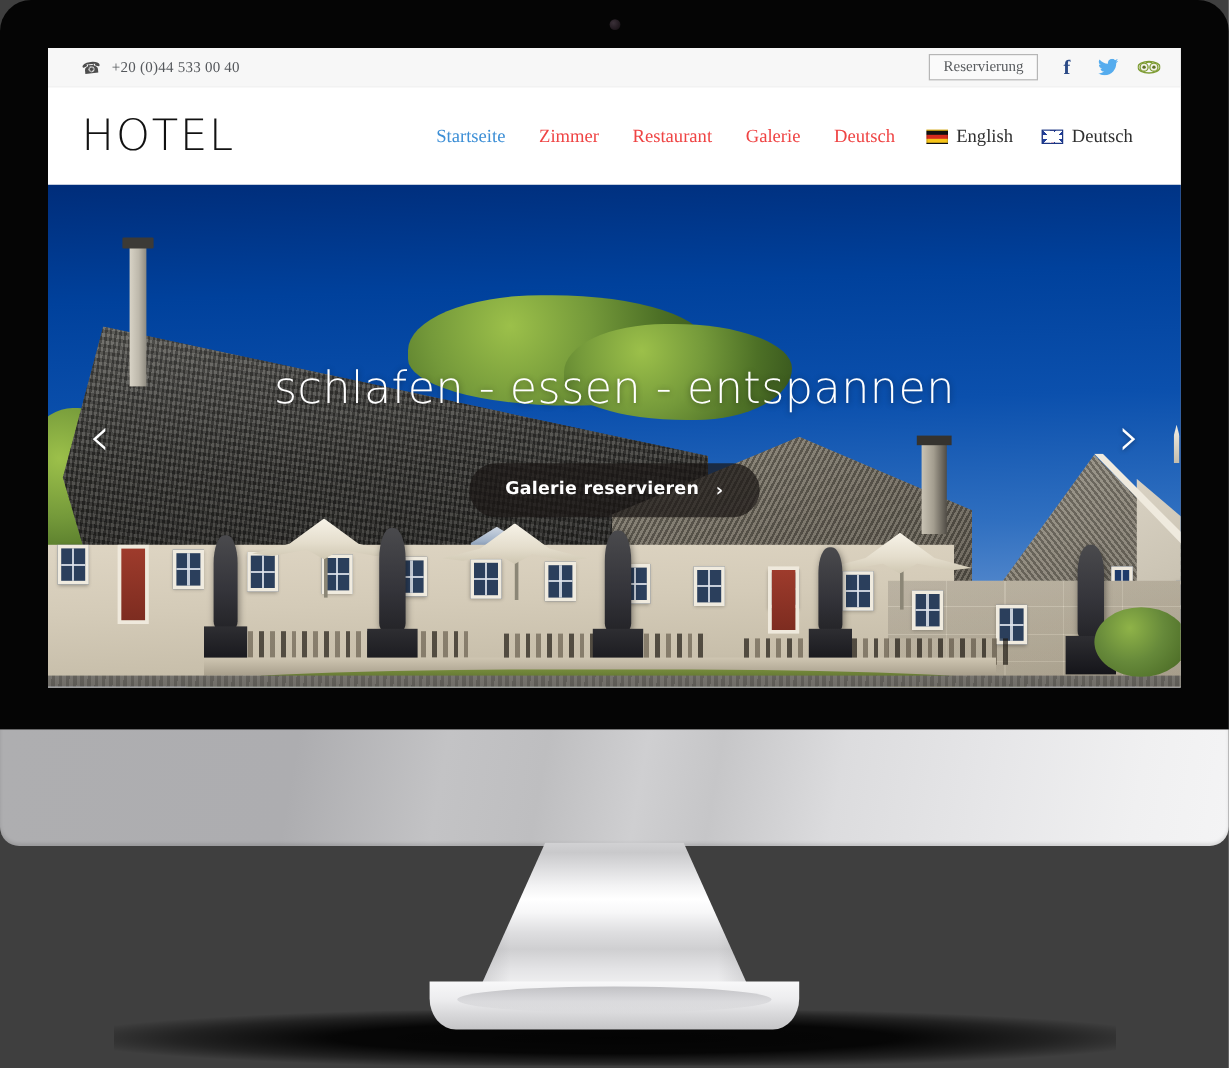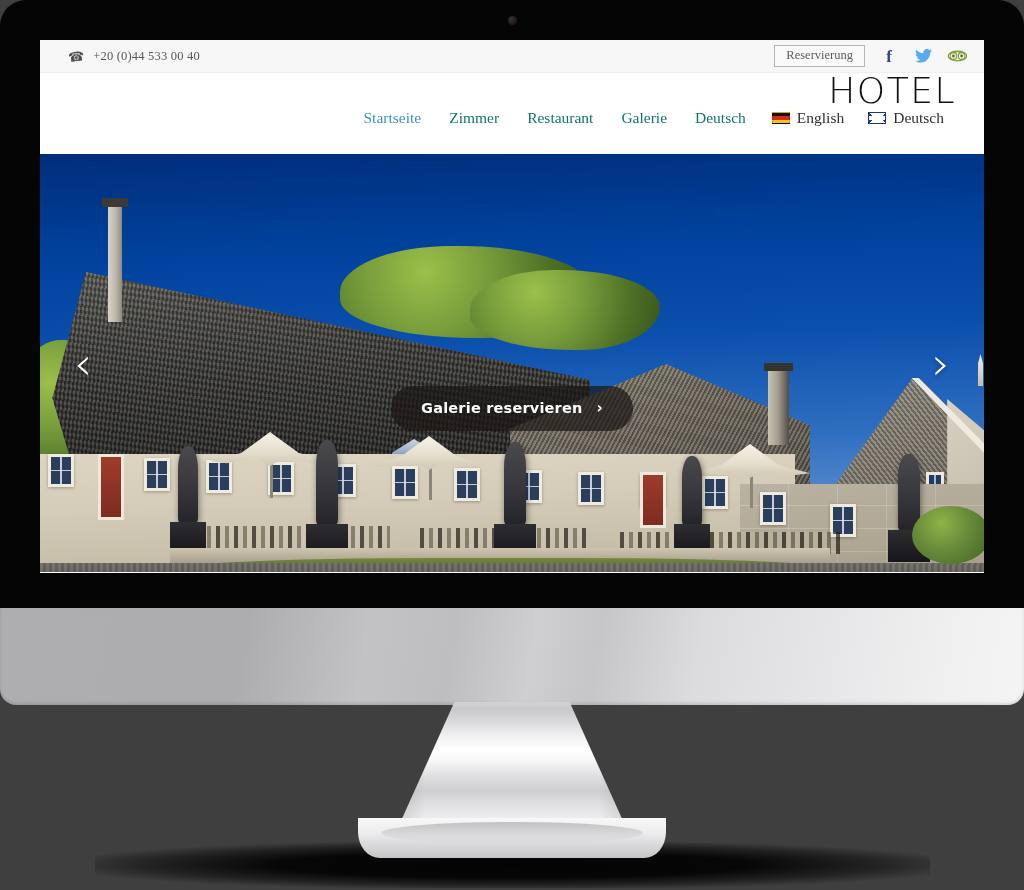--- a/index.html
+++ b/index.html
@@ -77,30 +77,30 @@
   #reservation-button{
     font-family:"Liberation Serif", serif; font-size:12.5px; color:#5a5d60;
     border:1px solid #b6b6b6; background:#fafafa; padding:3px 11px 4px;
     cursor:pointer; line-height:1.1;
   }
   .social{ width:20px; height:20px; display:flex; align-items:center; justify-content:center; cursor:pointer; }
   .fb-glyph{ font-family:"Liberation Serif", serif; font-weight:bold; font-size:17px; color:#2b4a86; line-height:1; }
 
   
   #header{
-    height:81px; background:#fff; display:flex; align-items:flex-end;
-    padding:0 28px; position:relative;flex-direction:column;
+    height:81px; background:#fff; display:flex; align-items:center;
+    padding:0 28px; position:relative;
   }
   #logo{
     font-family:"DejaVu Sans", sans-serif; font-weight:300; font-size:36px;
     letter-spacing:1.5px; color:#111; line-height:1;
   }
   #nav{ margin-left:auto; display:flex; align-items:center; gap:0; }
   .nav-item{
-    font-family:"Liberation Serif", serif; font-size:15.5px; color:#0f766e;
+    font-family:"Liberation Serif", serif; font-size:15.5px; color:#ef4444;
     padding:0 14px; cursor:pointer; white-space:nowrap;
   }
   .nav-item.active{ color:#3d8fd6; }
   .nav-lang{ display:flex; align-items:center; gap:7px; padding:0 12px; cursor:pointer;}
   .nav-lang .lbl{ font-family:"Liberation Serif", serif; font-size:15.5px; color:#2f2f2f; }
   .flag{ width:18px; height:12px; display:block; border:1px solid rgba(0,0,0,.15); }
   .flag-de{ background:linear-gradient(180deg,#111 0 33.3%, #d52b1e 33.3% 66.6%, #f6c419 66.6% 100%); }
   .flag-uk{ position:relative; background:#22409a; overflow:hidden; }
   .flag-uk::before{
     content:""; position:absolute; inset:-40%;
@@ -408,20 +408,21 @@
       <div class="statue" style="left:642px; top:302px; width:20px; height:70px;"></div>
       <div class="plinth" style="left:634px; top:370px; width:36px; height:30px;"></div>
       <div class="statue" style="left:858px; top:300px; width:22px; height:78px;"></div>
       <div class="plinth" style="left:848px; top:376px; width:42px; height:32px;"></div>
 
       <div class="terrace-plinth"></div>
       <div class="grass"></div>
       <div class="ground"></div>
       <div class="bush" style="left:872px; top:352px; width:78px; height:58px;"></div>
 
+      <div id="hero-title">schlafen - essen - entspannen</div>
       <button id="hero-cta">
         <span>Galerie reservieren</span>
         <span class="chev">›</span>
       </button>
       <div class="slider-arrow" id="slider-prev">‹</div>
       <div class="slider-arrow" id="slider-next">›</div>
     </div>
 
   </div>
 </div>

